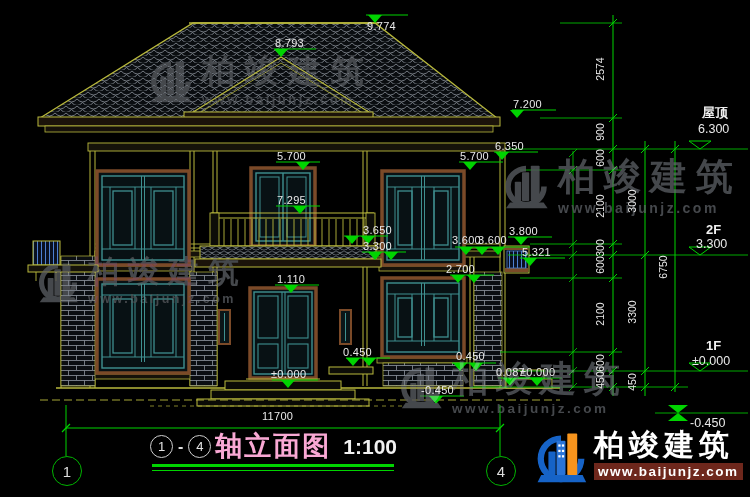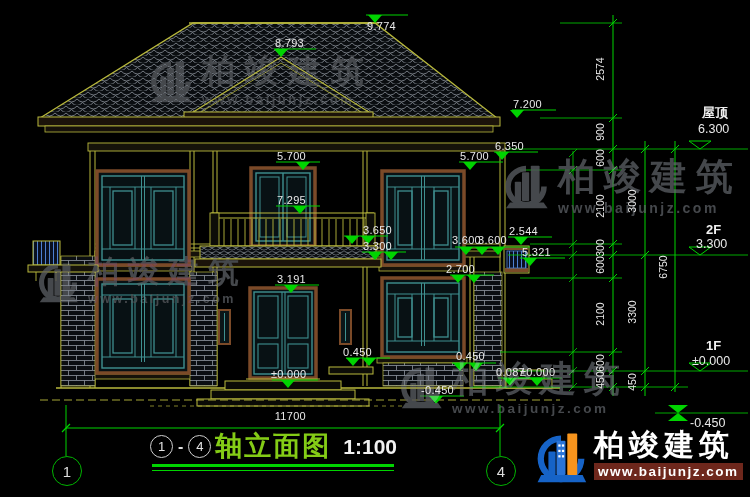--- a/index.html
+++ b/index.html
@@ -25,21 +25,21 @@
   .wmc{position:absolute;z-index:4;display:flex;align-items:flex-start;gap:6px;}
   .wmc .brand{font-size:30px;font-weight:bold;letter-spacing:5px;color:#fff;line-height:1.1;white-space:nowrap;
       text-shadow:1px 1px 0 #000,-1px 1px 0 #000,1px -1px 0 #000,-1px -1px 0 #000,2px 2px 2px #000;}
   .wmc .url{display:inline-block;margin-top:2px;font-size:13.5px;font-weight:bold;letter-spacing:1.5px;
       color:#fff;background:#6e271c;padding:1px 4px;white-space:nowrap;}
   
   .titleblock{position:absolute;left:150px;top:433px;z-index:5;display:flex;align-items:center;gap:4px;color:#eee;}
   .circ{display:inline-flex;width:21px;height:21px;border:1.6px solid #cfcfcf;border-radius:50%;
         align-items:center;justify-content:center;font-size:13px;color:#e5e5e5;flex:none;}
   .tdash{font-size:16px;font-weight:bold;color:#ddd;margin:0 1px;}
-  .tname{font-size:27px;font-weight:bold;color:#84cc16;letter-spacing:2px;line-height:1;}
+  .tname{font-size:27px;font-weight:bold;color:#f9a8d4;letter-spacing:2px;line-height:1;}
   .tscale{font-size:21px;font-weight:bold;color:#f2f2f2;margin-left:8px;}
   .uline1{position:absolute;left:152px;top:464px;width:242px;height:3px;background:#00d400;z-index:5;}
   .uline2{position:absolute;left:152px;top:469.5px;width:242px;height:1.5px;background:#00d400;z-index:5;}
   .bubble{position:absolute;z-index:5;width:28px;height:28px;border:1.6px solid #00b400;border-radius:50%;
           display:flex;align-items:center;justify-content:center;color:#ddd;font-size:15px;background:#000;}
 </style>
 </head>
 <body>
 
 <div class="stage">
@@ -308,31 +308,31 @@
 <span class="dim" style="left:275px;top:37px">8.793</span>
 <span class="dim" style="left:513px;top:98px">7.200</span>
 <span class="dim" style="left:495px;top:140px">6.350</span>
 <span class="dim" style="left:277px;top:150px">5.700</span>
 <span class="dim" style="left:460px;top:150px">5.700</span>
 <span class="dim" style="left:277px;top:194px">7.295</span>
 <span class="dim" style="left:363px;top:224px">3.650</span>
 <span class="dim" style="left:363px;top:240px">3.300</span>
 <span class="dim" style="left:452px;top:234px">3.600</span>
 <span class="dim" style="left:478px;top:234px">3.600</span>
-<span class="dim" style="left:509px;top:225px">2.544</span>
+<span class="dim" style="left:509px;top:225px">3.800</span>
 <span class="dim" style="left:522px;top:246px">5.321</span>
 <span class="dim" style="left:446px;top:263px">2.700</span>
-<span class="dim" style="left:277px;top:273px">3.191</span>
+<span class="dim" style="left:277px;top:273px">1.110</span>
 <span class="dim" style="left:271px;top:368px">±0.000</span>
 <span class="dim" style="left:343px;top:346px">0.450</span>
 <span class="dim" style="left:456px;top:350px">0.450</span>
 <span class="dim" style="left:496px;top:366px">0.087</span>
 <span class="dim" style="left:520px;top:366px">±0.000</span>
 <span class="dim" style="left:421px;top:384px">-0.450</span>
-<span class="dim" style="left:262px;top:410px;width:44px;text-align:right">11700</span>
+<span class="dim" style="left:262px;top:410px;width:44px;text-align:left">11700</span>
 
 <span class="vdim" style="left:579px;top:62px">2574</span>
 <span class="vdim" style="left:579px;top:125px">900</span>
 <span class="vdim" style="left:579px;top:151px">600</span>
 <span class="vdim" style="left:579px;top:199px">2100</span>
 <span class="vdim" style="left:579px;top:241px">300</span>
 <span class="vdim" style="left:579px;top:258px">600</span>
 <span class="vdim" style="left:579px;top:307px">2100</span>
 <span class="vdim" style="left:579px;top:356px">600</span>
 <span class="vdim" style="left:579px;top:373px">450</span>

